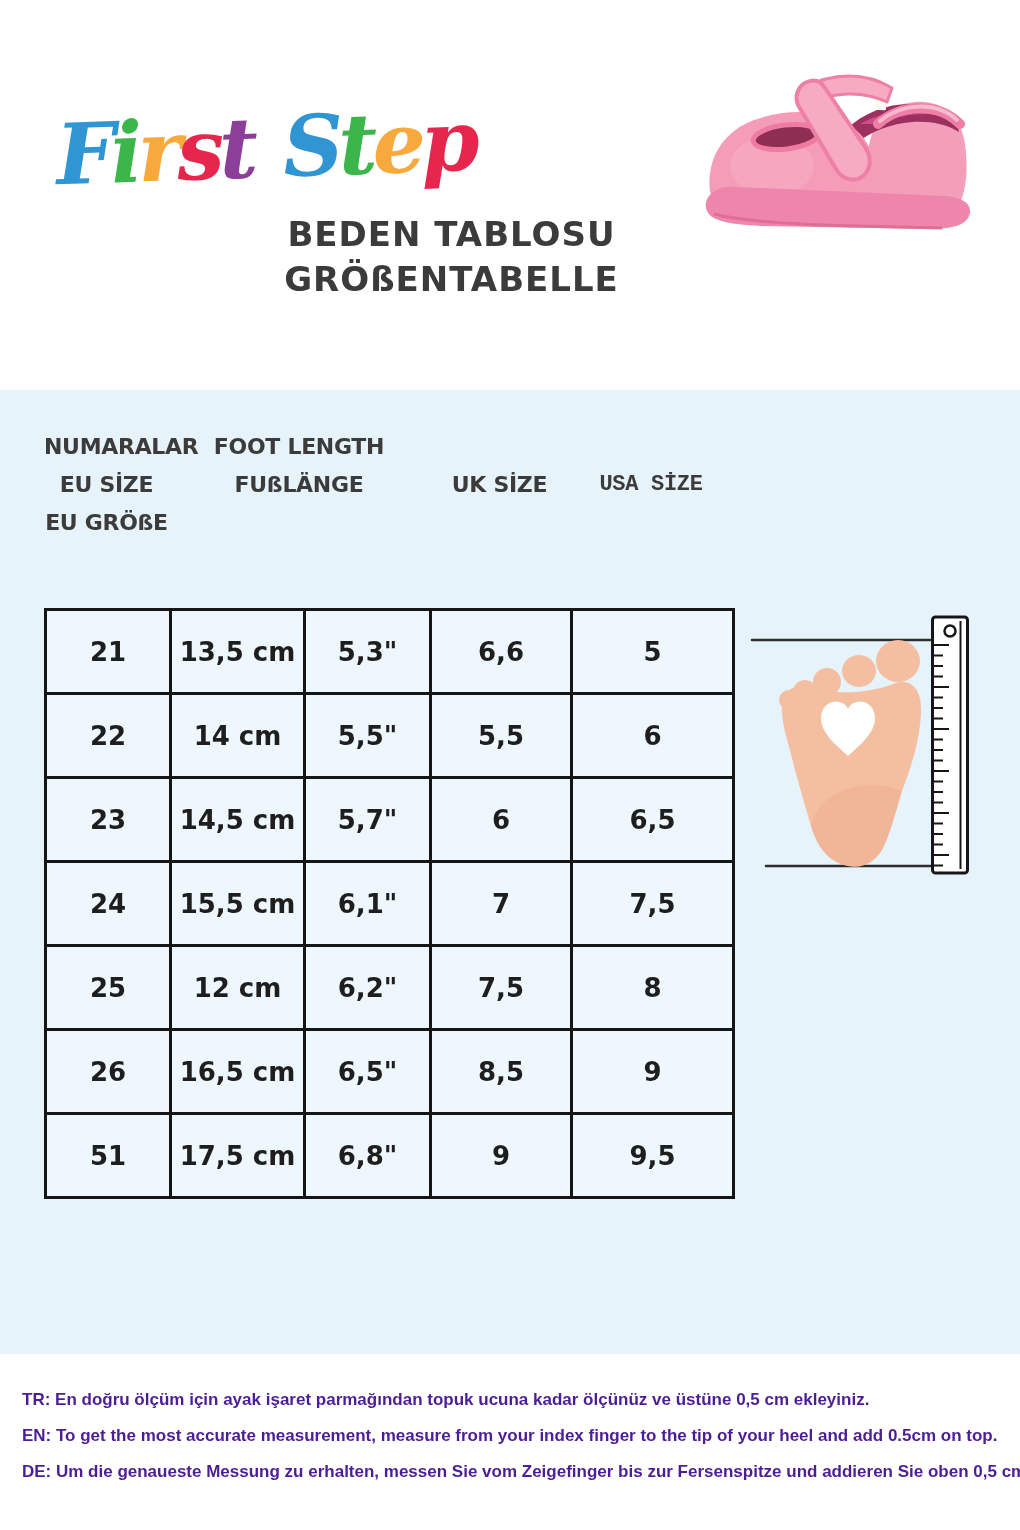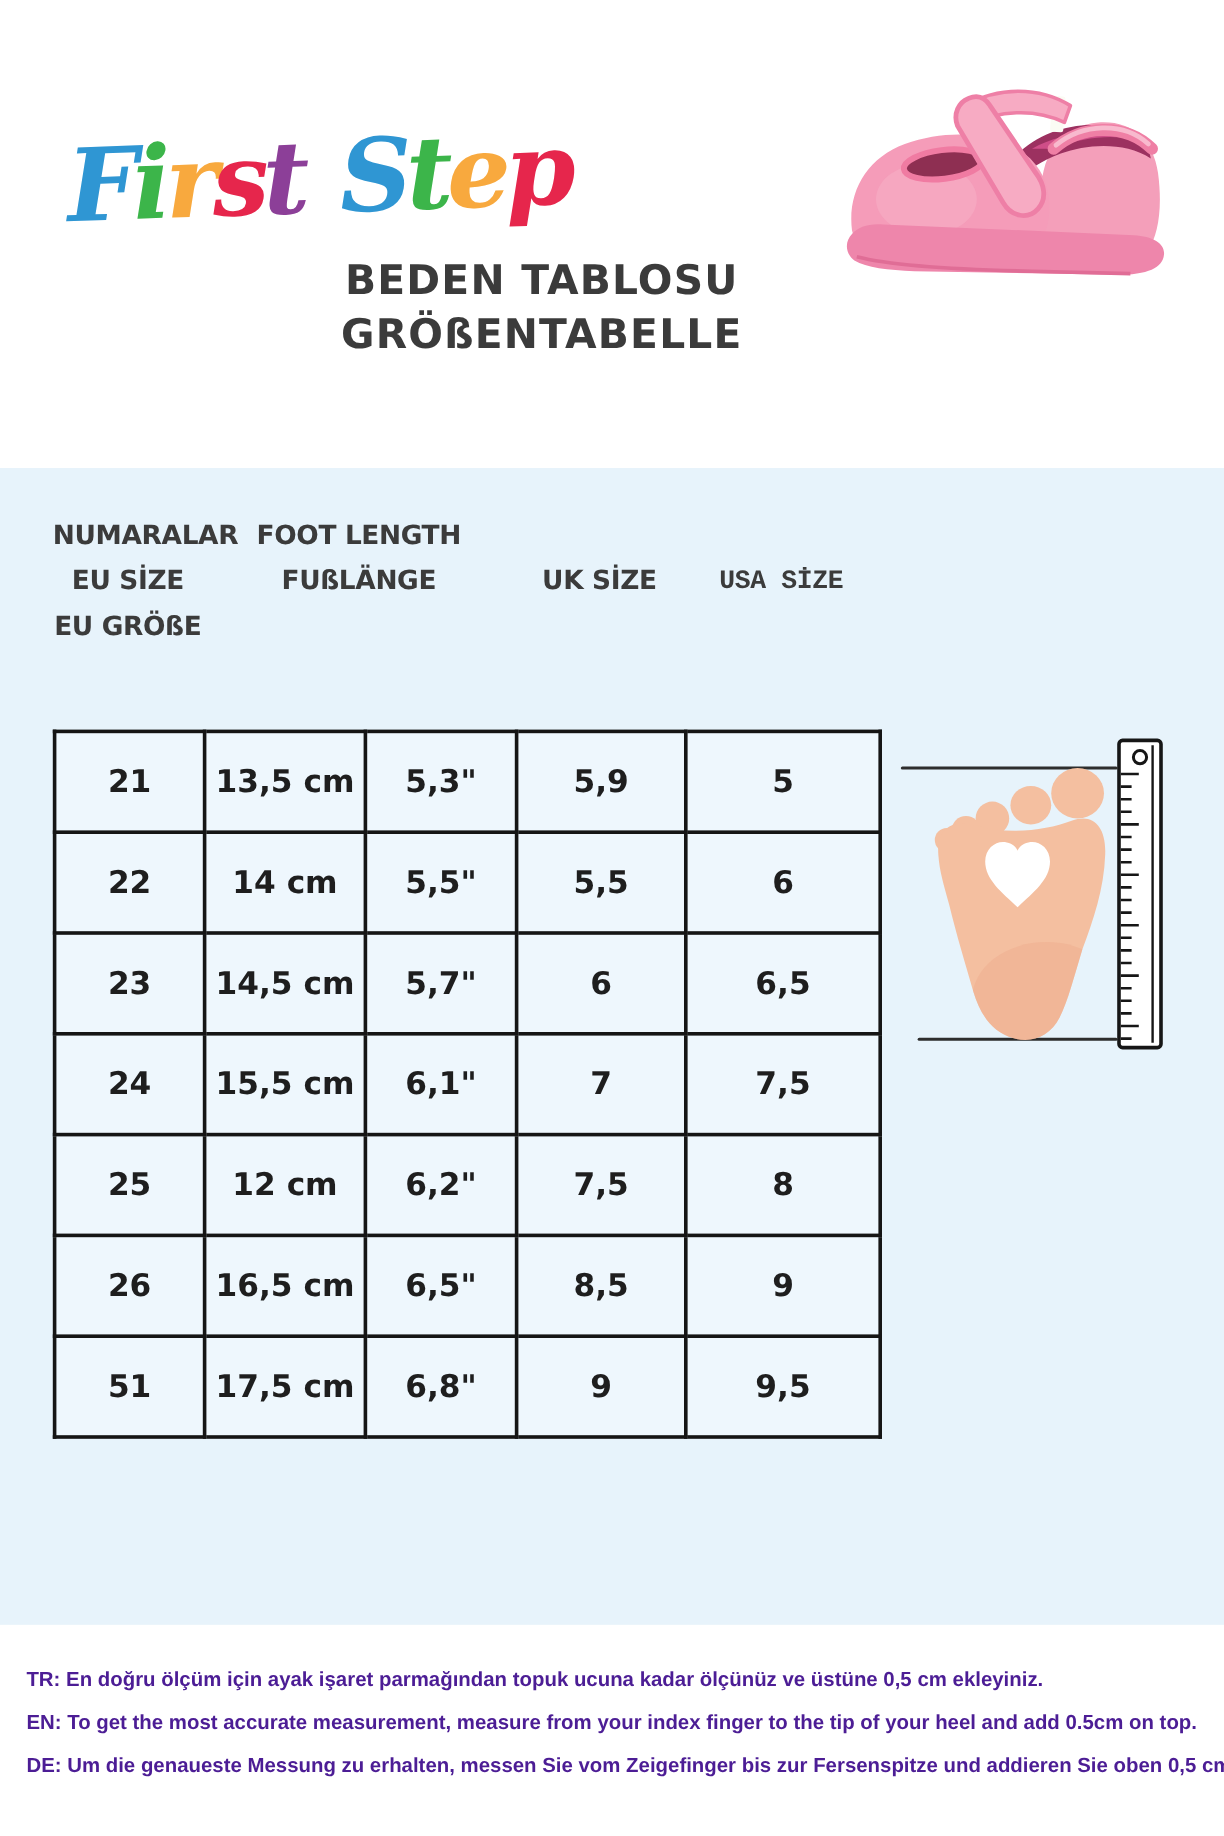--- a/index.html
+++ b/index.html
@@ -100,21 +100,21 @@
         <col style="width:134px">
         <col style="width:126px">
         <col style="width:141px">
         <col style="width:162px">
     </colgroup>
     <tbody>
       <tr>
         <td>21</td>
         <td>13,5 cm</td>
         <td>5,3"</td>
-        <td>5,9</td>
+        <td>6,6</td>
         <td>5</td>
       </tr>
       <tr>
         <td>22</td>
         <td>14 cm</td>
         <td>5,5"</td>
         <td>5,5</td>
         <td>6</td>
       </tr>
       <tr>

